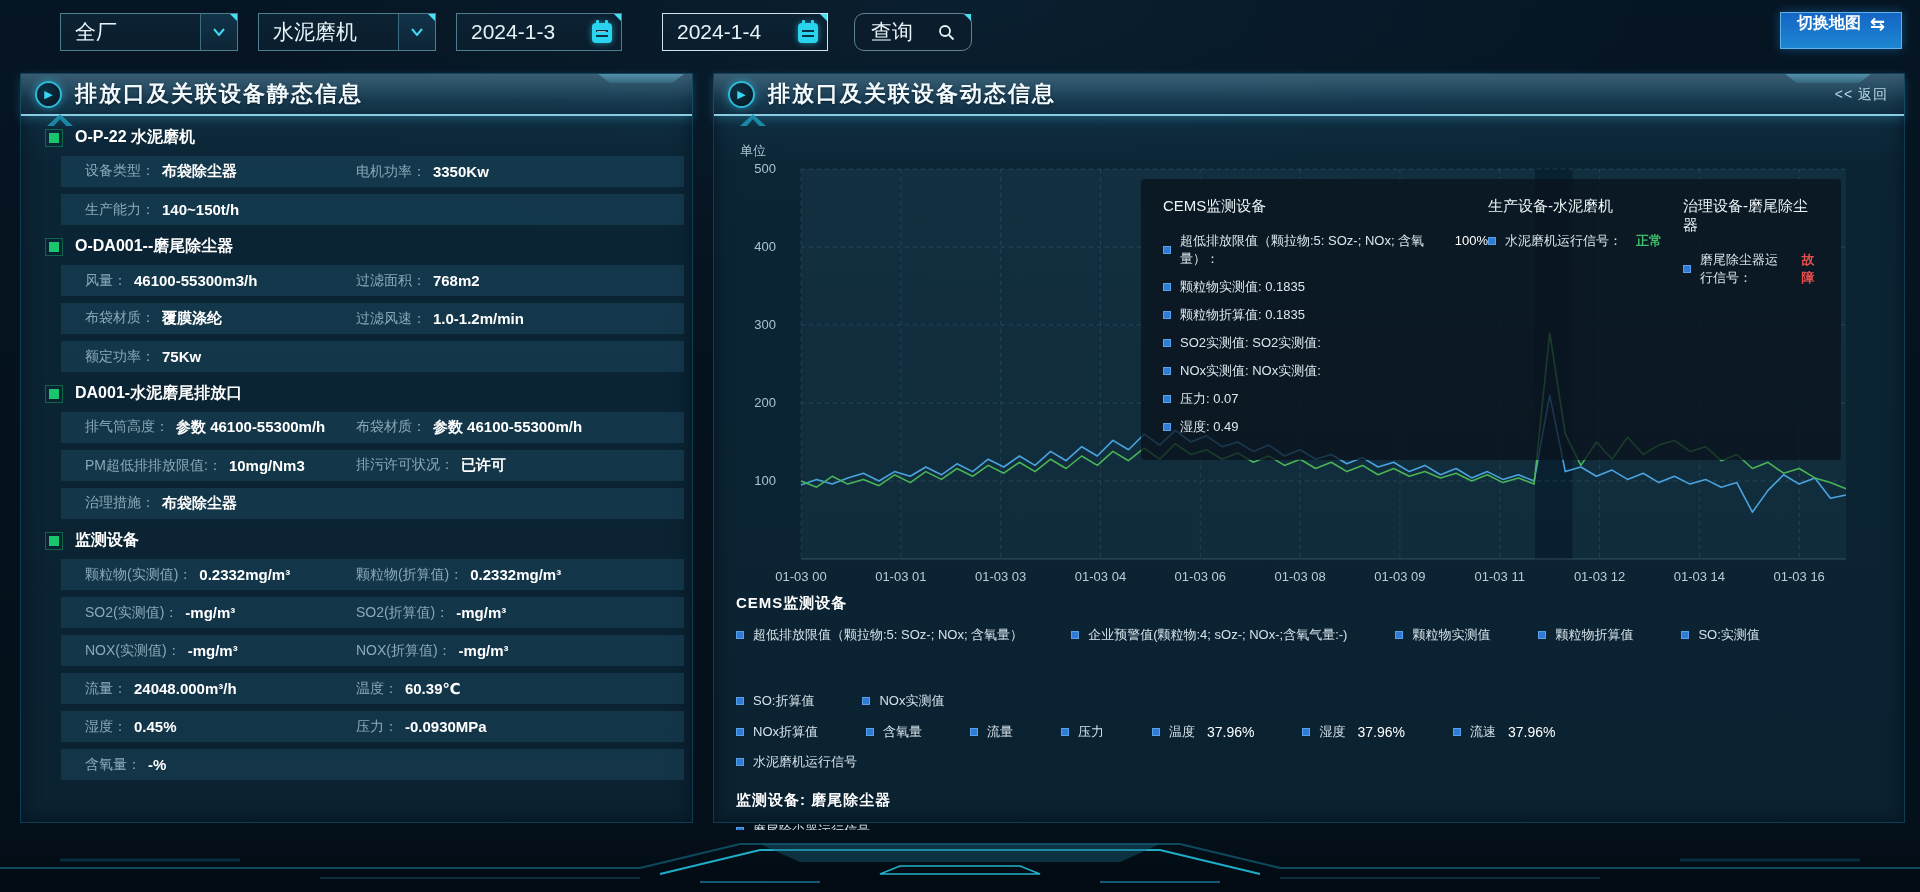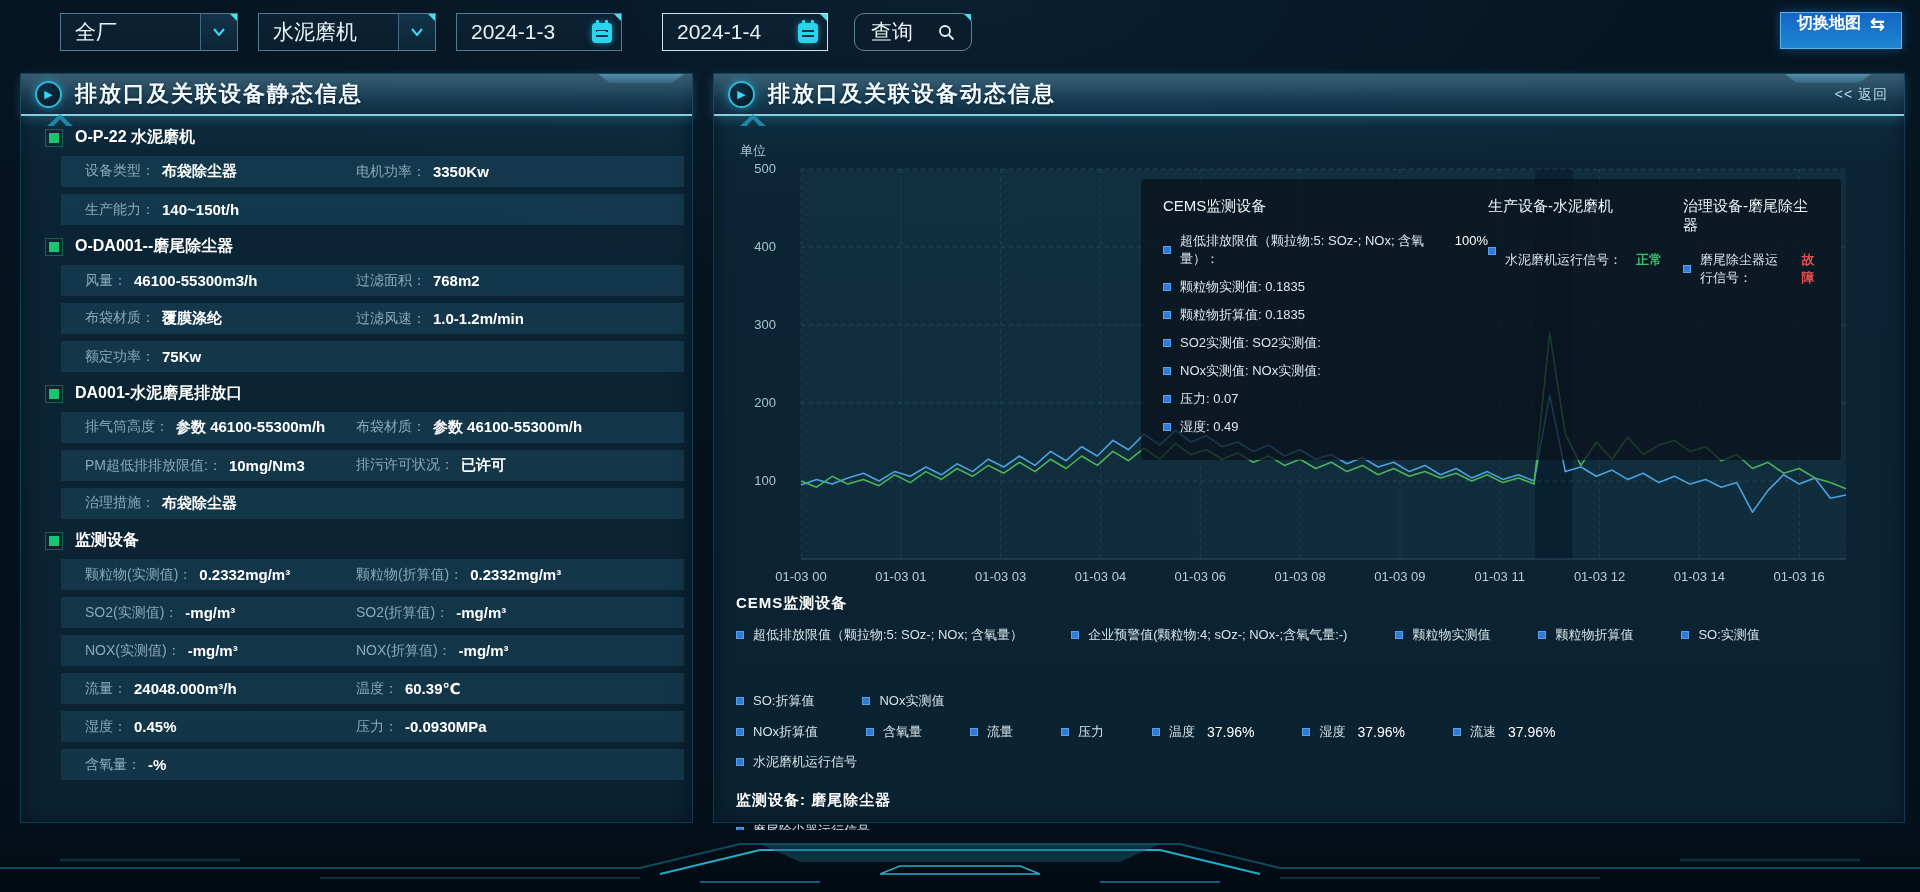--- a/index.html
+++ b/index.html
@@ -367,21 +367,21 @@
             <span class="sq"></span>
             <span>湿度: 0.49</span>
           </div>
         </div>
     </div>
     <div class="ttcol2">
       <div class="tttitle">生产设备-水泥磨机</div>
       <div class="ttitem">
         <span class="sq"></span>
         <span>水泥磨机运行信号：</span>
-        <span class="ttstatus" id="status-ok" style="color: rgb(63, 191, 107); margin-top: 19px;">正常</span>
+        <span class="ttstatus" id="status-ok" style="color: rgb(63, 191, 107);">正常</span>
       </div>
     </div>
     <div class="ttcol3">
       <div class="tttitle">治理设备-磨尾除尘器</div>
       <div class="ttitem">
         <span class="sq"></span>
         <span>磨尾除尘器运行信号：</span>
         <span class="ttstatus" id="status-fault" style="color: rgb(229, 80, 79);">故障</span>
       </div>
     </div>

